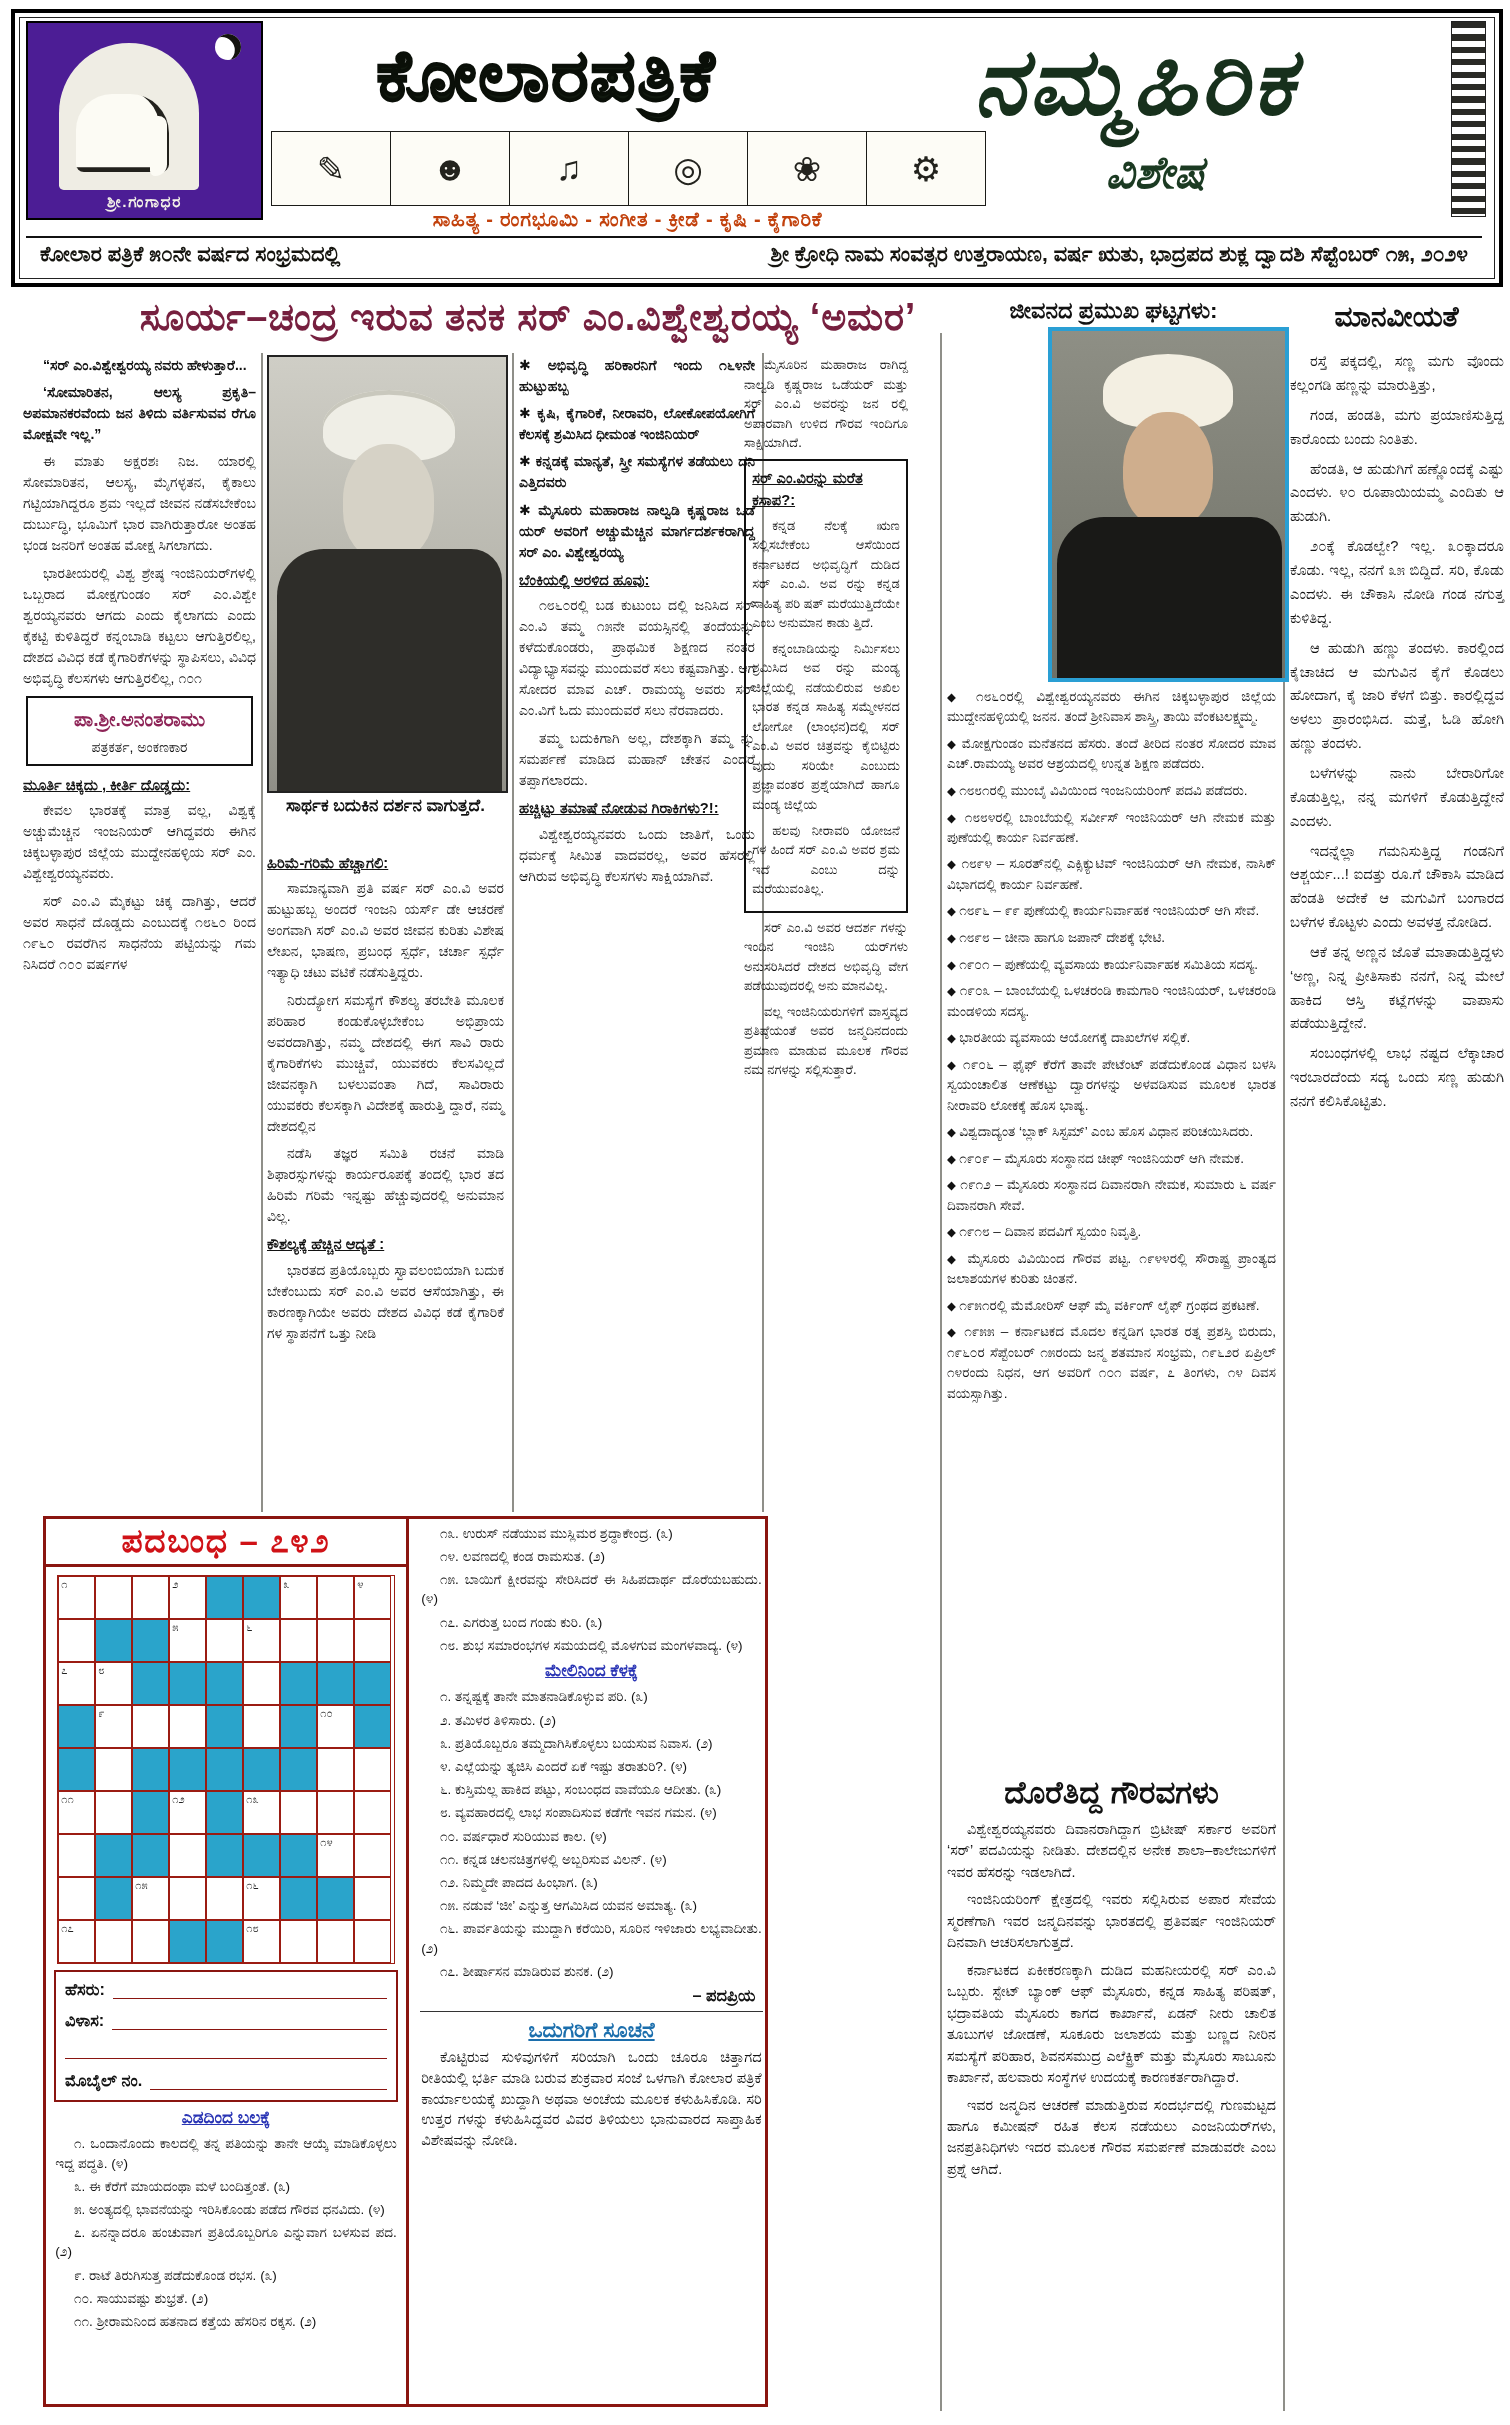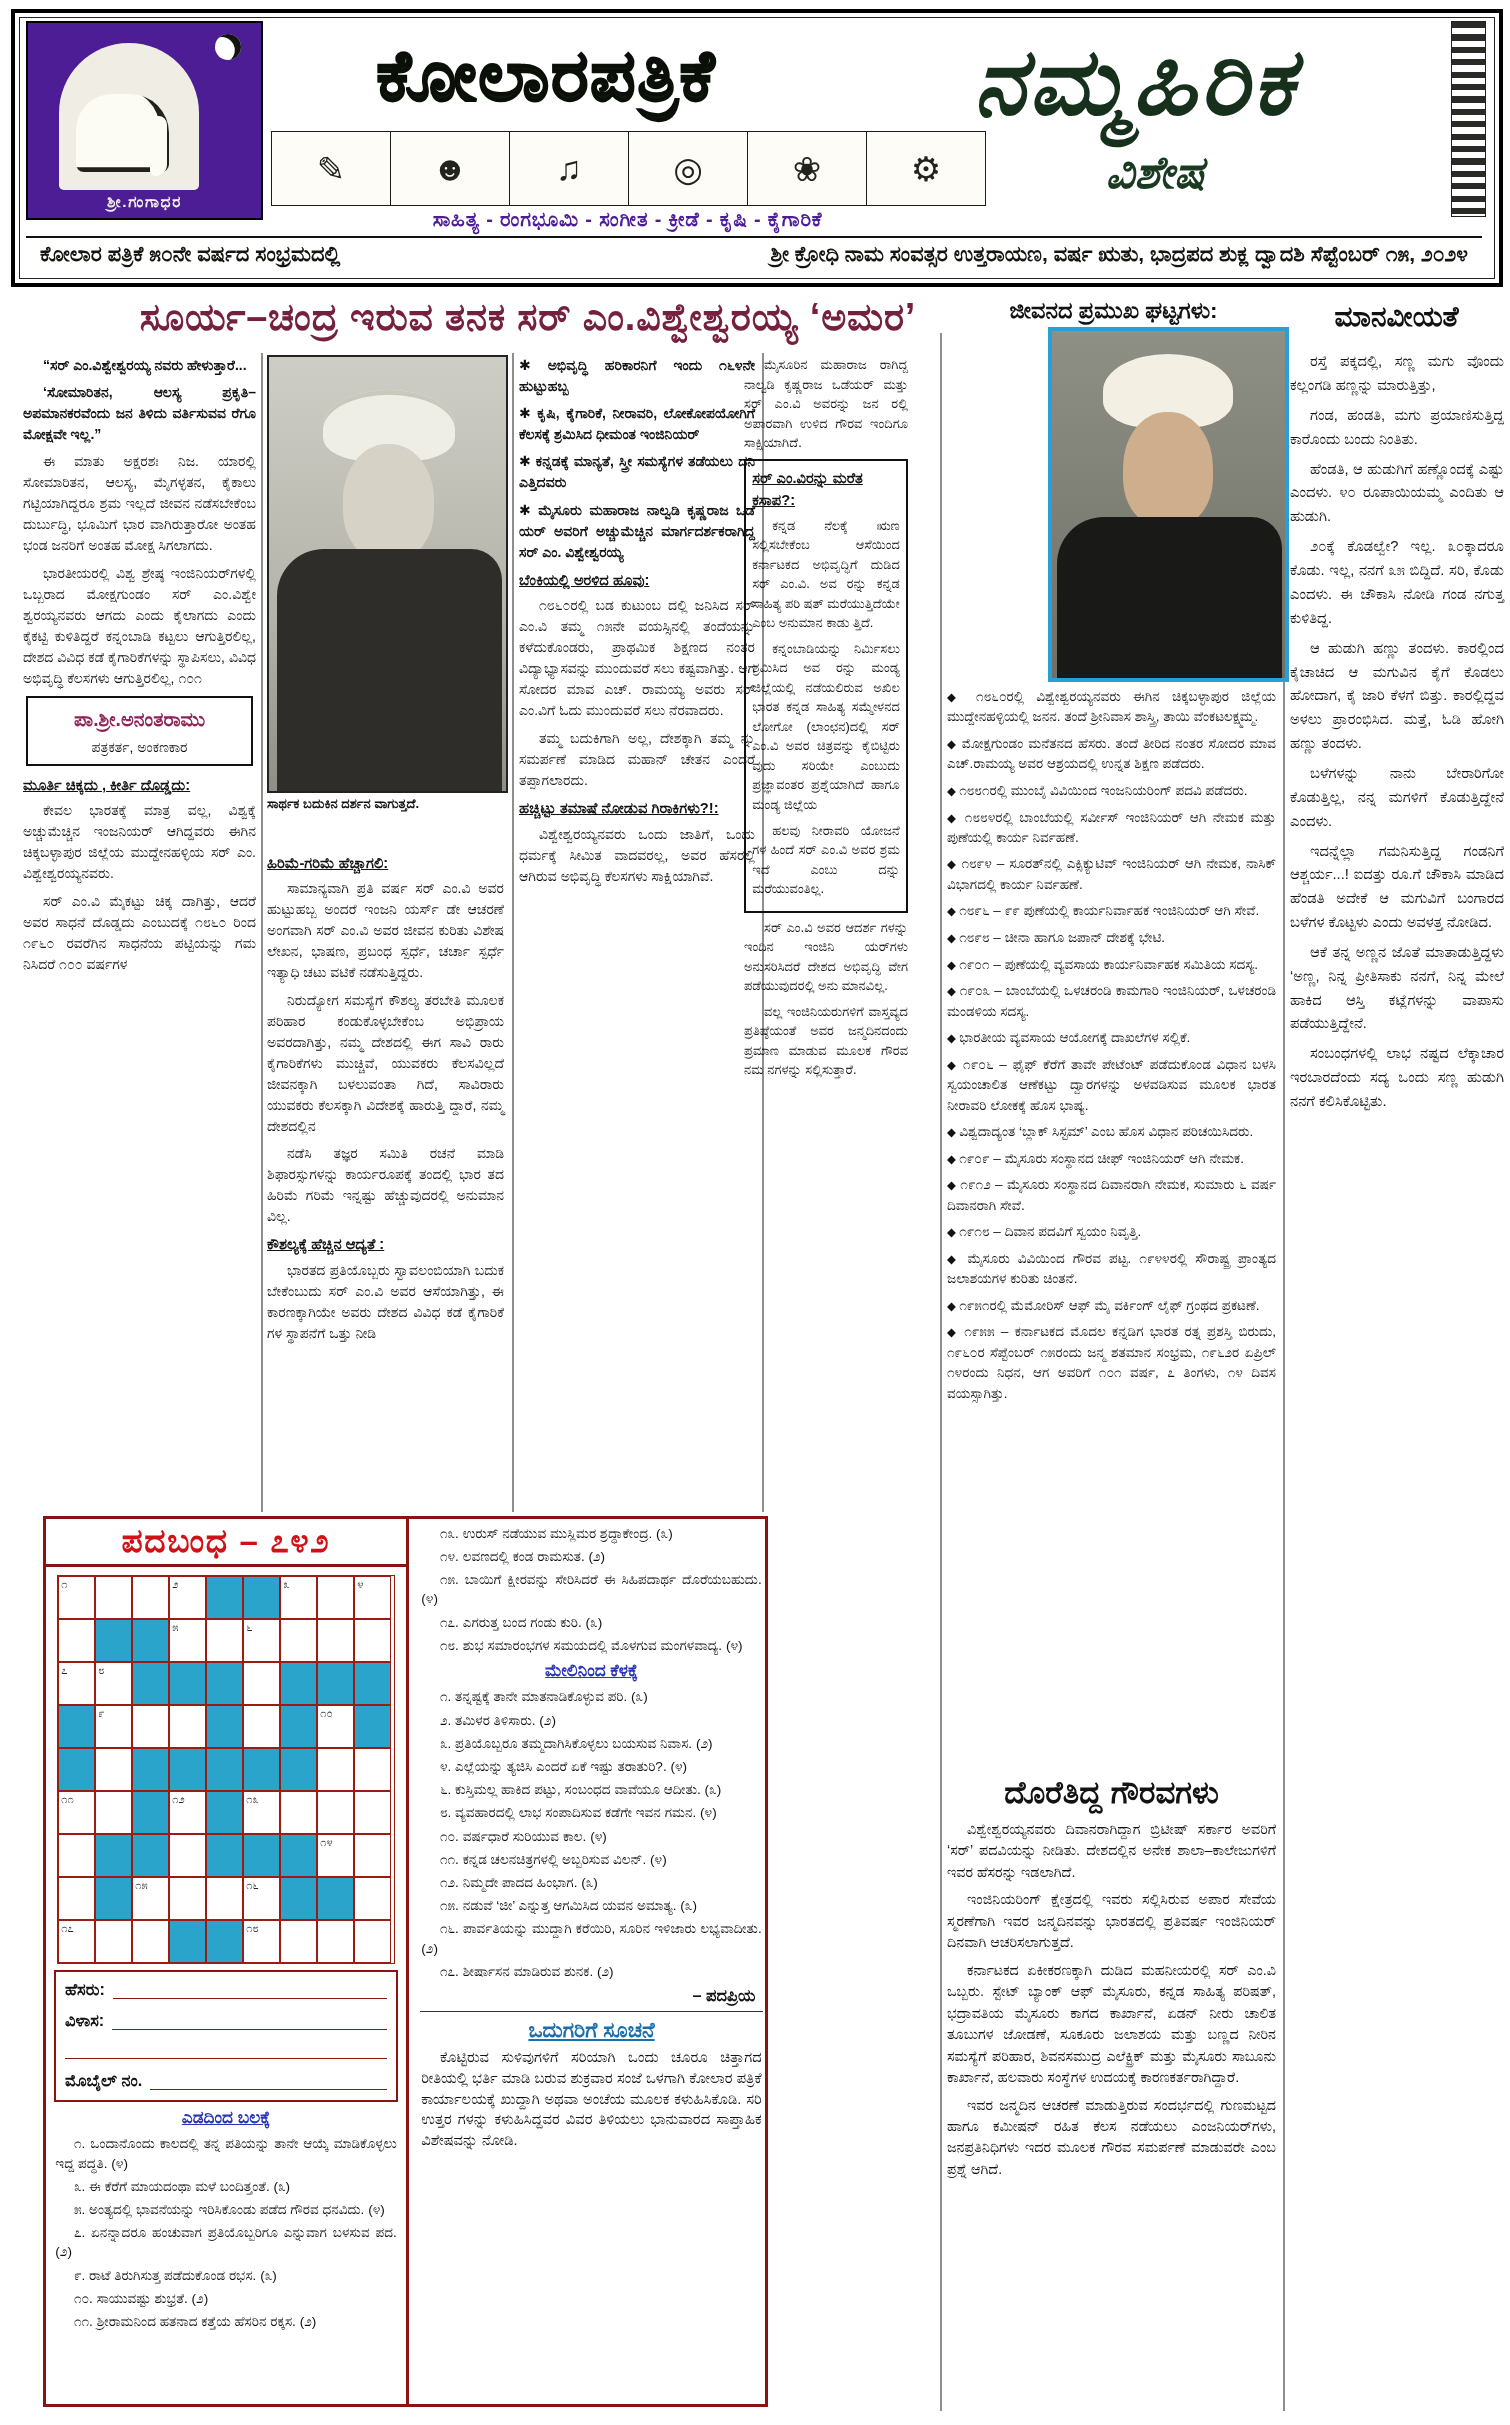--- a/index.html
+++ b/index.html
@@ -20,21 +20,21 @@
               font-size:71px;font-weight:bold;color:#11190f;-webkit-text-stroke:1.6px #0a0f08;letter-spacing:1.6px;}
   #edition-title{left:810px;top:4.7px;width:620px;height:132px;display:flex;align-items:center;justify-content:center;
               font-size:93px;font-weight:bold;font-style:italic;color:#17301c;letter-spacing:3.1px;}
   #edition-subtitle{left:977px;top:133px;width:326px;height:54px;display:flex;align-items:center;justify-content:center;
               font-size:45px;font-weight:bold;font-style:italic;color:#1b3a22;}
   #ornament{left:1436px;top:7.8px;width:33px;height:194px;background:repeating-linear-gradient(180deg,#2a2a26 0 6.2px,#fff 6.2px 12.4px);border:1.6px solid #222;}
   #strip{left:256px;top:118px;width:713px;height:73px;border:1.6px solid #1b1b18;display:flex;}
   .strip-cell{flex:1;border-right:1.6px solid #1b1b18;display:flex;align-items:center;justify-content:center;font-size:34px;color:#23231e;background:#fdfcf6;}
   .strip-cell:last-child{border-right:none;}
   #fields-strip{left:256px;top:192px;width:713px;height:28px;display:flex;align-items:center;justify-content:center;
-               font-size:20px;font-weight:bold;color:#4c1d95;letter-spacing:0.8px;}
+               font-size:20px;font-weight:bold;color:#c2410c;letter-spacing:0.8px;}
   #mast-bottom{left:11px;top:223px;width:1456px;height:34px;border-top:2.3px solid #111;display:flex;align-items:center;justify-content:space-between;padding:0 14px;box-sizing:border-box;}
   #anniv-line{font-size:21px;font-weight:bold;color:#15140f;}
   #date-line{font-size:21px;font-weight:bold;color:#15140f;}
 
   
   #headline{left:20px;top:288px;width:1016px;height:60px;display:flex;align-items:center;justify-content:center;
             font-size:38px;font-weight:bold;color:#76203f;letter-spacing:0.8px;}
   #milestones-header{left:947px;top:298px;width:333px;text-align:center;font-size:22.5px;font-weight:bold;}
   #humanity-title{left:1288px;top:301px;width:217px;text-align:center;font-size:28px;font-weight:bold;}
 
@@ -46,21 +46,21 @@
   .col p{margin:0 0 6.2px;text-indent:20px;}
   .col p.noindent{text-indent:0;}
   .subhead{font-weight:bold;text-decoration:underline;font-size:14.7px;margin:4.7px 0;}
   .lead-quote{font-weight:bold;}
 
   
   #photo-bw{left:267px;top:355px;width:237px;height:434px;border:2.3px solid #222;background:linear-gradient(180deg,#cfcec6 0%,#b4b3aa 60%,#8f8e86 100%);overflow:hidden;}
   #photo-bw .turban{position:absolute;left:54px;top:33px;width:132px;height:71px;background:#efeee6;border-radius:60% 60% 40% 40%;box-shadow:0 4.7px 0 #c9c8bd inset;}
   #photo-bw .face{position:absolute;left:74px;top:87px;width:91px;height:116px;background:#d6d2c6;border-radius:48% 48% 42% 42%;}
   #photo-bw .coat{position:absolute;left:7.8px;top:192px;width:225px;height:248px;background:#2e2d29;border-radius:47px 31px 0 0;}
-  .caption{font-size:13px;font-weight:bold;text-align:left;line-height:1.35;}
+  .caption{font-size:17px;font-weight:bold;text-align:center;line-height:1.35;}
   #photo-color{left:1048px;top:327px;width:233px;height:347px;border:4.7px solid #2a9fd4;background:linear-gradient(180deg,#8e8f85,#6f7066);overflow:hidden;}
   #photo-color .turban{position:absolute;left:51px;top:23px;width:130px;height:74px;background:#f3efe2;border-radius:58% 58% 42% 42%;}
   #photo-color .face{position:absolute;left:71px;top:81px;width:90px;height:115px;background:#cfae8d;border-radius:48% 48% 42% 42%;}
   #photo-color .coat{position:absolute;left:4.7px;top:186px;width:225px;height:163px;background:#191917;border-radius:47px 31px 0 0;}
 
   
   .author-box{border:2.3px solid #111;padding:6.2px 4.7px;margin:7.8px 3.1px;text-align:center;}
   .author-name{color:#8e2457;font-weight:bold;font-size:19.4px;}
   .author-role{font-size:14px;margin-top:3.1px;}
 

